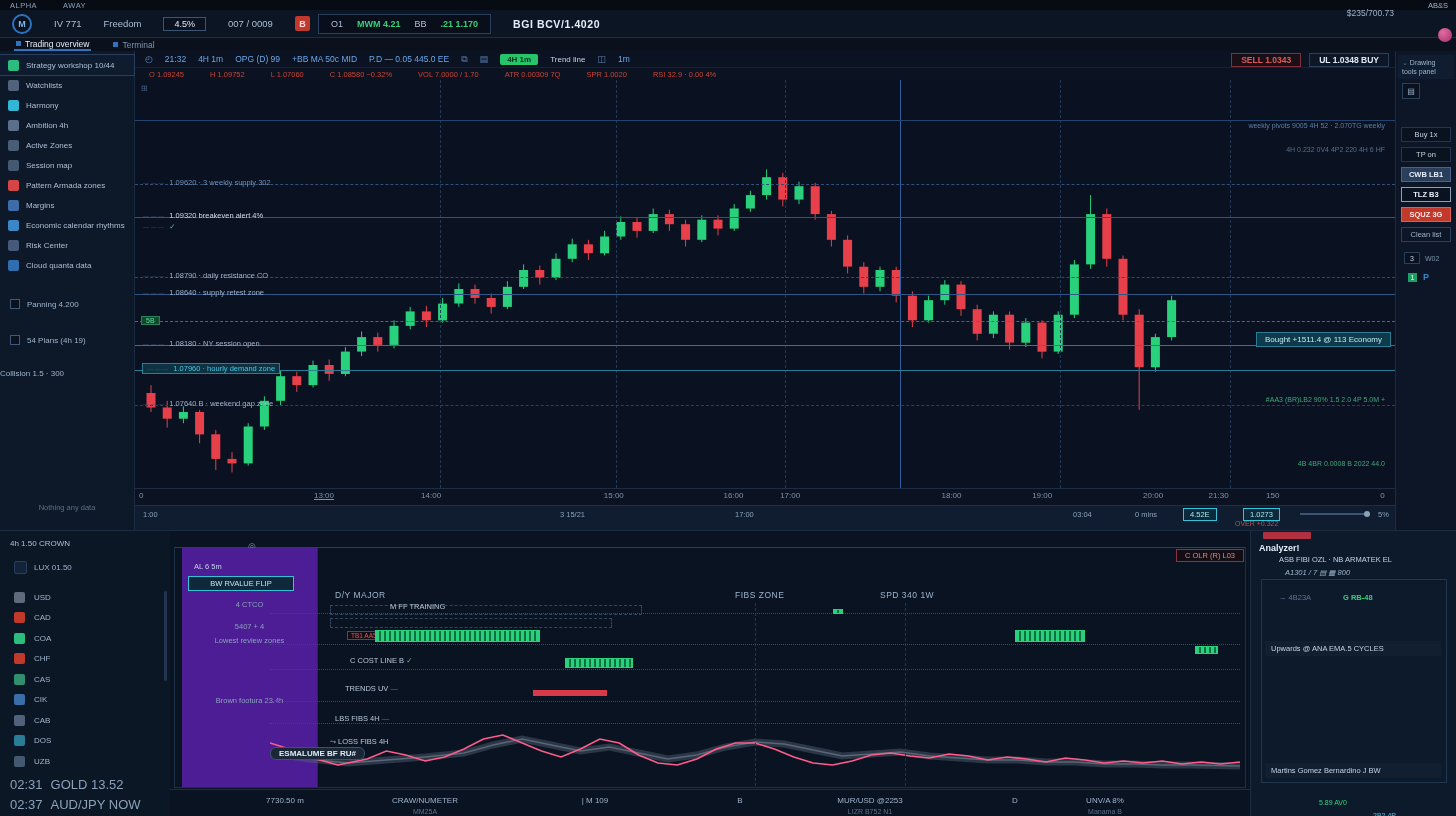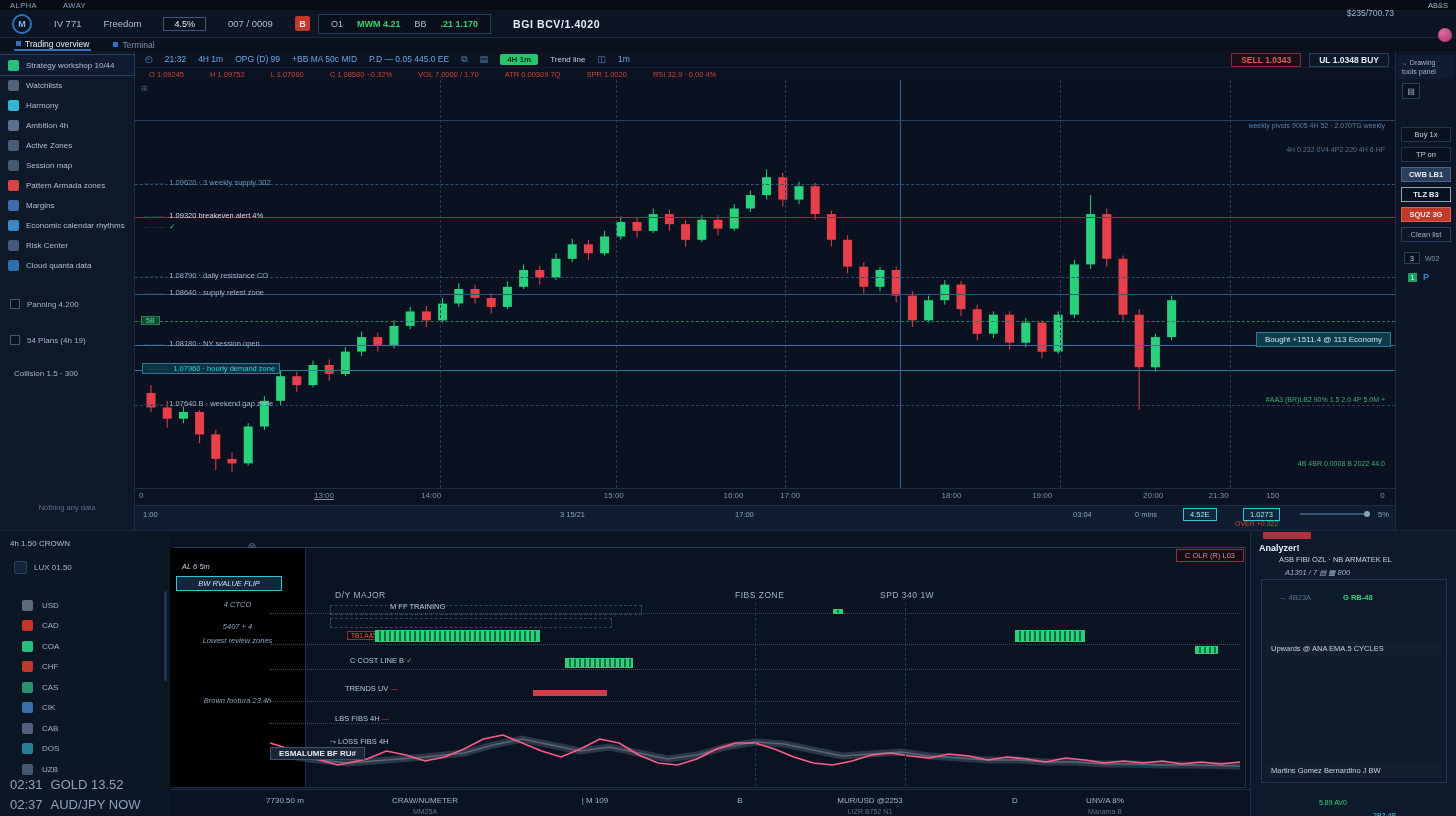--- a/index.html
+++ b/index.html
@@ -44,21 +44,21 @@
   .sidebar{position:absolute;left:0;top:51px;width:135px;height:479px;background:#0d1828;
            border-right:1px solid #1b2c42;box-sizing:border-box;}
   .navlist{list-style:none;margin:0;padding:4px 0 0 0;}
   .navlist li{height:20px;display:flex;align-items:center;gap:7px;padding-left:8px;font-size:8px;
               color:#aebfd4;white-space:nowrap;overflow:hidden;cursor:pointer;}
   .navlist li.active{outline:1px solid #2a3f5c;background:#0f1c30;}
   .nico{width:11px;height:11px;border-radius:2px;flex:0 0 auto;}
   .filters{position:absolute;left:0;top:235px;width:100%;}
   .filters .frow{height:36px;display:flex;align-items:center;gap:7px;padding-left:10px;font-size:8px;color:#9fb4cc;cursor:pointer;}
   .cbx{width:8px;height:8px;border:1px solid #42597a;background:#0a1220;flex:0 0 auto;}
-  .plainlbl{padding-left:14px;font-size:8px;color:#9fb4cc;margin-top:6px;}
+  .plainlbl{font-size:8px;color:#9fb4cc;margin-top:6px;}
   .marketlist{position:absolute;left:0;top:345px;width:100%;list-style:none;margin:0;padding:0;}
   .marketlist li{height:20px;display:flex;align-items:center;gap:7px;padding-left:12px;font-size:8px;color:#9fb4cc;cursor:pointer;}
   .mico{width:10px;height:9px;border-radius:1px;flex:0 0 auto;}
   .sidenote{position:absolute;left:0;top:452px;width:100%;text-align:center;font-size:7.5px;color:#5b7089;}
 
   
   .chart{position:absolute;left:135px;top:51px;width:1260px;height:479px;background:#0b1322;}
   .ctoolbar{position:absolute;left:0;top:0;width:100%;height:17px;display:flex;align-items:center;
             gap:12px;padding-left:10px;box-sizing:border-box;font-size:8.5px;color:#6aa6e8;
             border-bottom:1px solid #14233a;}
@@ -123,35 +123,35 @@
   .ricons{margin:8px 0 0 12px;display:flex;gap:6px;align-items:center;}
   .gsq{width:9px;height:9px;background:#1d9e63;color:#dfffee;font-size:7px;text-align:center;line-height:9px;cursor:pointer;}
   .bglyph{color:#3a87c8;font-size:9px;font-weight:bold;cursor:pointer;}
 
   
   .watchlist{position:absolute;left:0;top:530px;width:170px;height:286px;background:#0c1726;
              border-top:1px solid #1b2c42;box-sizing:border-box;}
   .whead{position:absolute;left:10px;top:8px;font-size:8px;color:#aebfd4;display:flex;gap:7px;align-items:center;}
   .whead2{position:absolute;left:14px;top:30px;font-size:8px;color:#9fb4cc;display:flex;gap:7px;align-items:center;}
   .wico{width:11px;height:11px;border-radius:2px;border:1px solid #2a3f5c;background:#13233a;}
-  .wlist{position:absolute;left:0;top:56px;width:100%;list-style:none;margin:8px;padding:0;}
+  .wlist{position:absolute;left:0;top:56px;width:100%;list-style:none;margin:0;padding:0;}
   .wlist li{height:20.5px;display:flex;align-items:center;gap:9px;padding-left:14px;font-size:8px;
             color:#9fb4cc;cursor:pointer;}
   .wfoot{position:absolute;left:10px;font-size:13px;color:#8ba1ba;display:flex;gap:8px;align-items:center;}
   .wscroll{position:absolute;right:3px;top:60px;width:3px;height:90px;background:#22344e;border-radius:2px;}
 
   
   .analysis{position:absolute;left:170px;top:530px;width:1080px;height:286px;background:#0a1322;
             border-top:1px solid #1b2c42;box-sizing:border-box;}
   .apanel-line{position:absolute;left:4px;right:4px;top:16px;border-top:1px solid #27405f;}
   .apanel-box{position:absolute;left:4px;right:4px;top:16px;height:240px;border:1px solid #1d3049;border-top:none;}
   .acirc{position:absolute;left:78px;top:10px;color:#7d93ad;font-size:9px;}
   .aredbtn{position:absolute;right:6px;top:18px;border:1px solid #8f3040;color:#d98989;font-size:7.5px;
            padding:1px 8px;background:#140d14;cursor:pointer;}
-  .acol{position:absolute;left:0;top:17px;width:135px;height:239px;background:#000000;border-right:1px solid #1d3049;font-style:italic;}
+  .acol{position:absolute;left:12px;top:17px;width:135px;height:239px;background:#4c1d95;border-right:1px solid #1d3049;}
   .amini{position:absolute;left:12px;top:14px;font-size:7.5px;color:#c3d2e4;}
   .atab{position:absolute;left:6px;top:28px;width:104px;height:13px;border:1px solid #35c2d8;background:#10293a;
         color:#bfe8f2;font-size:7.5px;display:flex;align-items:center;justify-content:center;cursor:pointer;}
   .asub{position:absolute;font-size:7.5px;color:#8ba1ba;width:100%;text-align:center;}
   .ahdr{position:absolute;top:59px;font-size:8.5px;color:#9fb4cc;letter-spacing:.5px;}
   .adot{position:absolute;left:100px;right:10px;border-top:1px dotted #3a4a60;}
   .albl{position:absolute;font-size:7.5px;color:#b8c7d9;white-space:nowrap;}
   .albl .chk{color:#4fc08d;}  .albl .dsh{color:#d4493c;}
   .abadge{position:absolute;border:1px solid #8f3040;color:#e05a5a;font-size:6.5px;padding:0 3px;background:#140d14;}
   .aseg{position:absolute;box-sizing:border-box;}
@@ -630,21 +630,21 @@
       <div class="adot" style="top: 138px;"></div>
       <div class="albl" style="left: 180px; top: 125px;">C COST LINE B<span class="chk"> ✓</span></div>
       <div class="aseg green" style="left: 395px; top: 127px; width: 68px; height: 10px;"></div>
       <div class="aseg green" style="left: 1025px; top: 115px; width: 23px; height: 8px;"></div>
       <div class="adot" style="top: 170px;"></div>
       <div class="albl" style="left: 175px; top: 153px;">TRENDS UV<span class="dsh"> —</span></div>
       <div class="aseg red" style="left: 363px; top: 159px; width: 74px; height: 6px;"></div>
       <div class="adot" style="top: 192px;"></div>
       <div class="albl" style="left: 165px; top: 183px;">LBS FIBS 4H<span class="dsh"> —</span></div>
       <div class="albl" style="left: 160px; top: 206px;">⤳ LOSS FIBS 4H</div>
-      <div class="alboxlbl" style="left: 100px; top: 216px;">ESMALUME BF RU#</div>
+      <div class="alboxlbl" style="left: 100px; top: 216px; border-radius: 6px;">ESMALUME BF RU#</div>
       <div class="afoot" style="left: 115px;">7730.50 m</div>
       <div class="afoot" style="left: 255px;">CRAW/NUMETER<span class="sub">MM25A</span></div>
       <div class="afoot" style="left: 425px;">| M 109</div>
       <div class="afoot" style="left: 570px;">B</div>
       <div class="afoot" style="left: 700px;">MUR/USD @2253<span class="sub">LIZR B752 N1</span></div>
       <div class="afoot" style="left: 845px;">D</div>
       <div class="afoot" style="left: 935px;">UNV/A 8%<span class="sub">Manama B</span></div>
     </section>
 
   <aside class="news">

